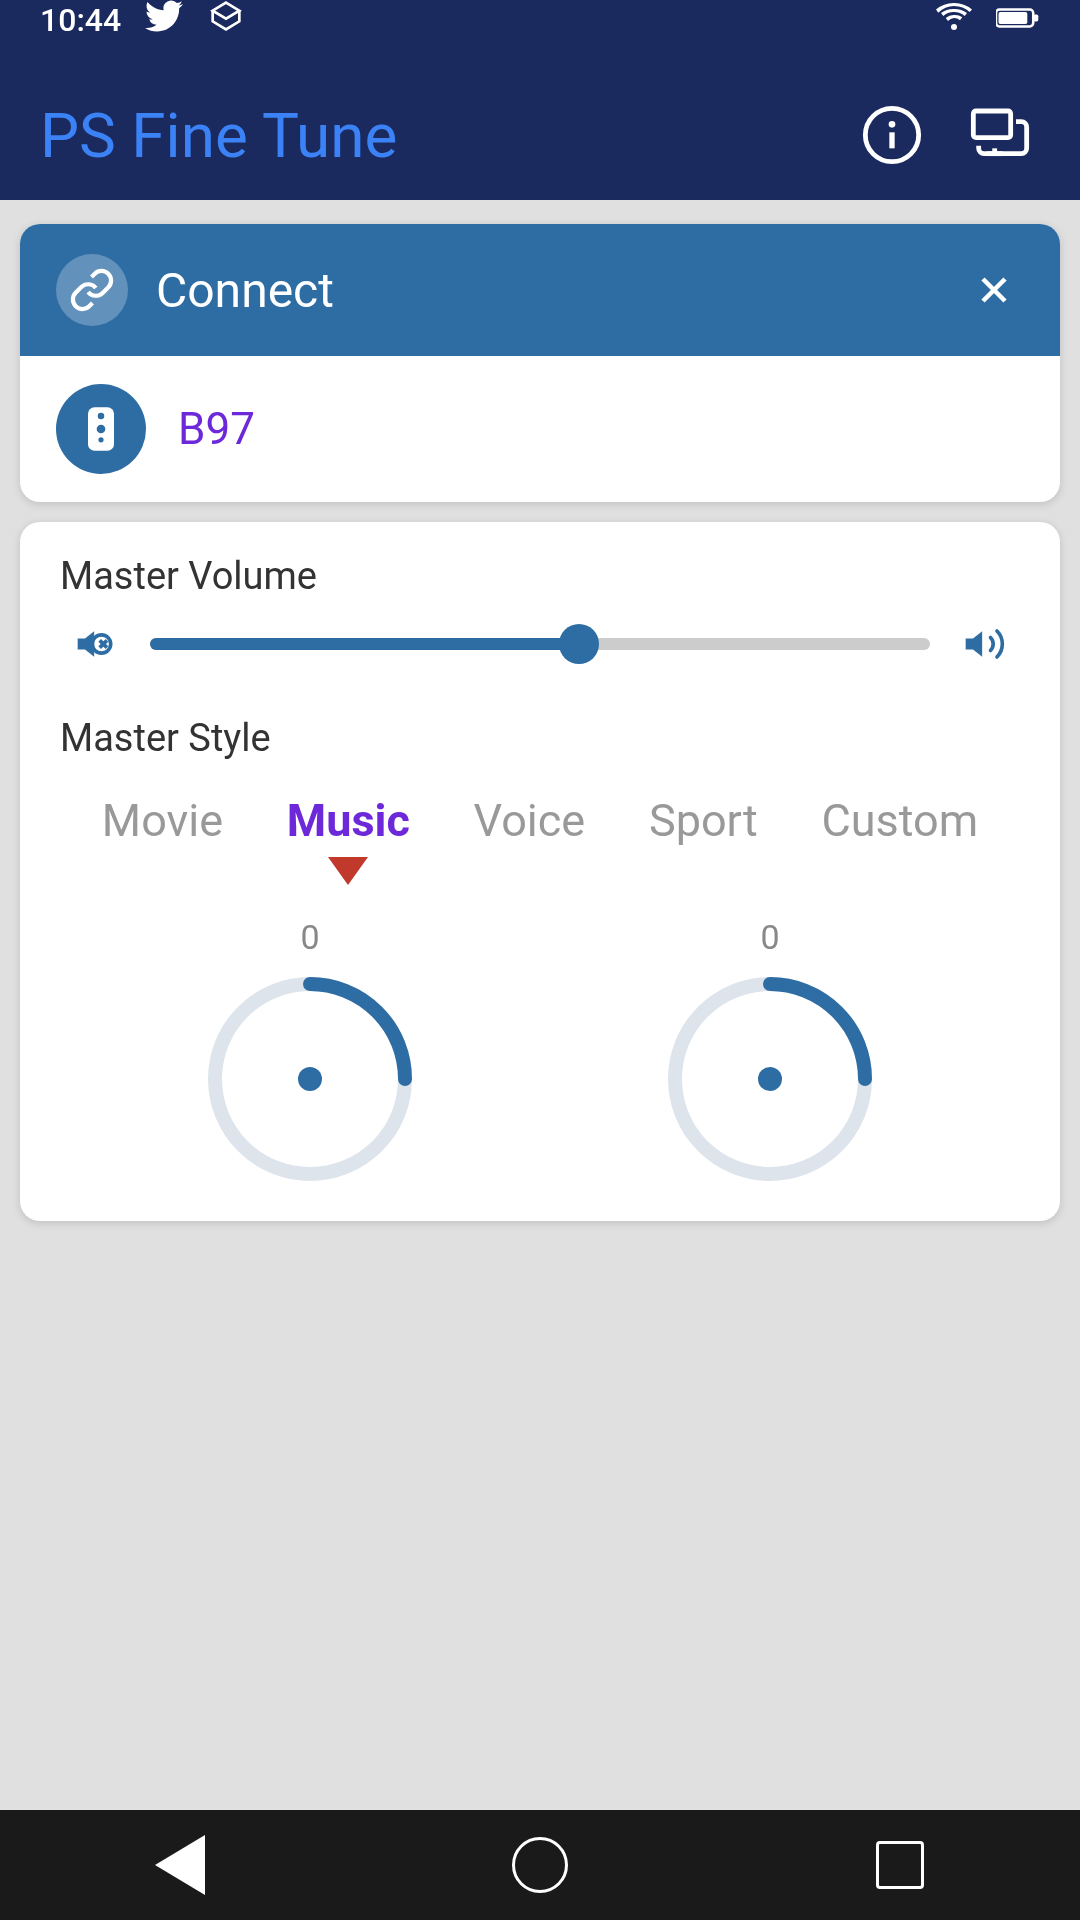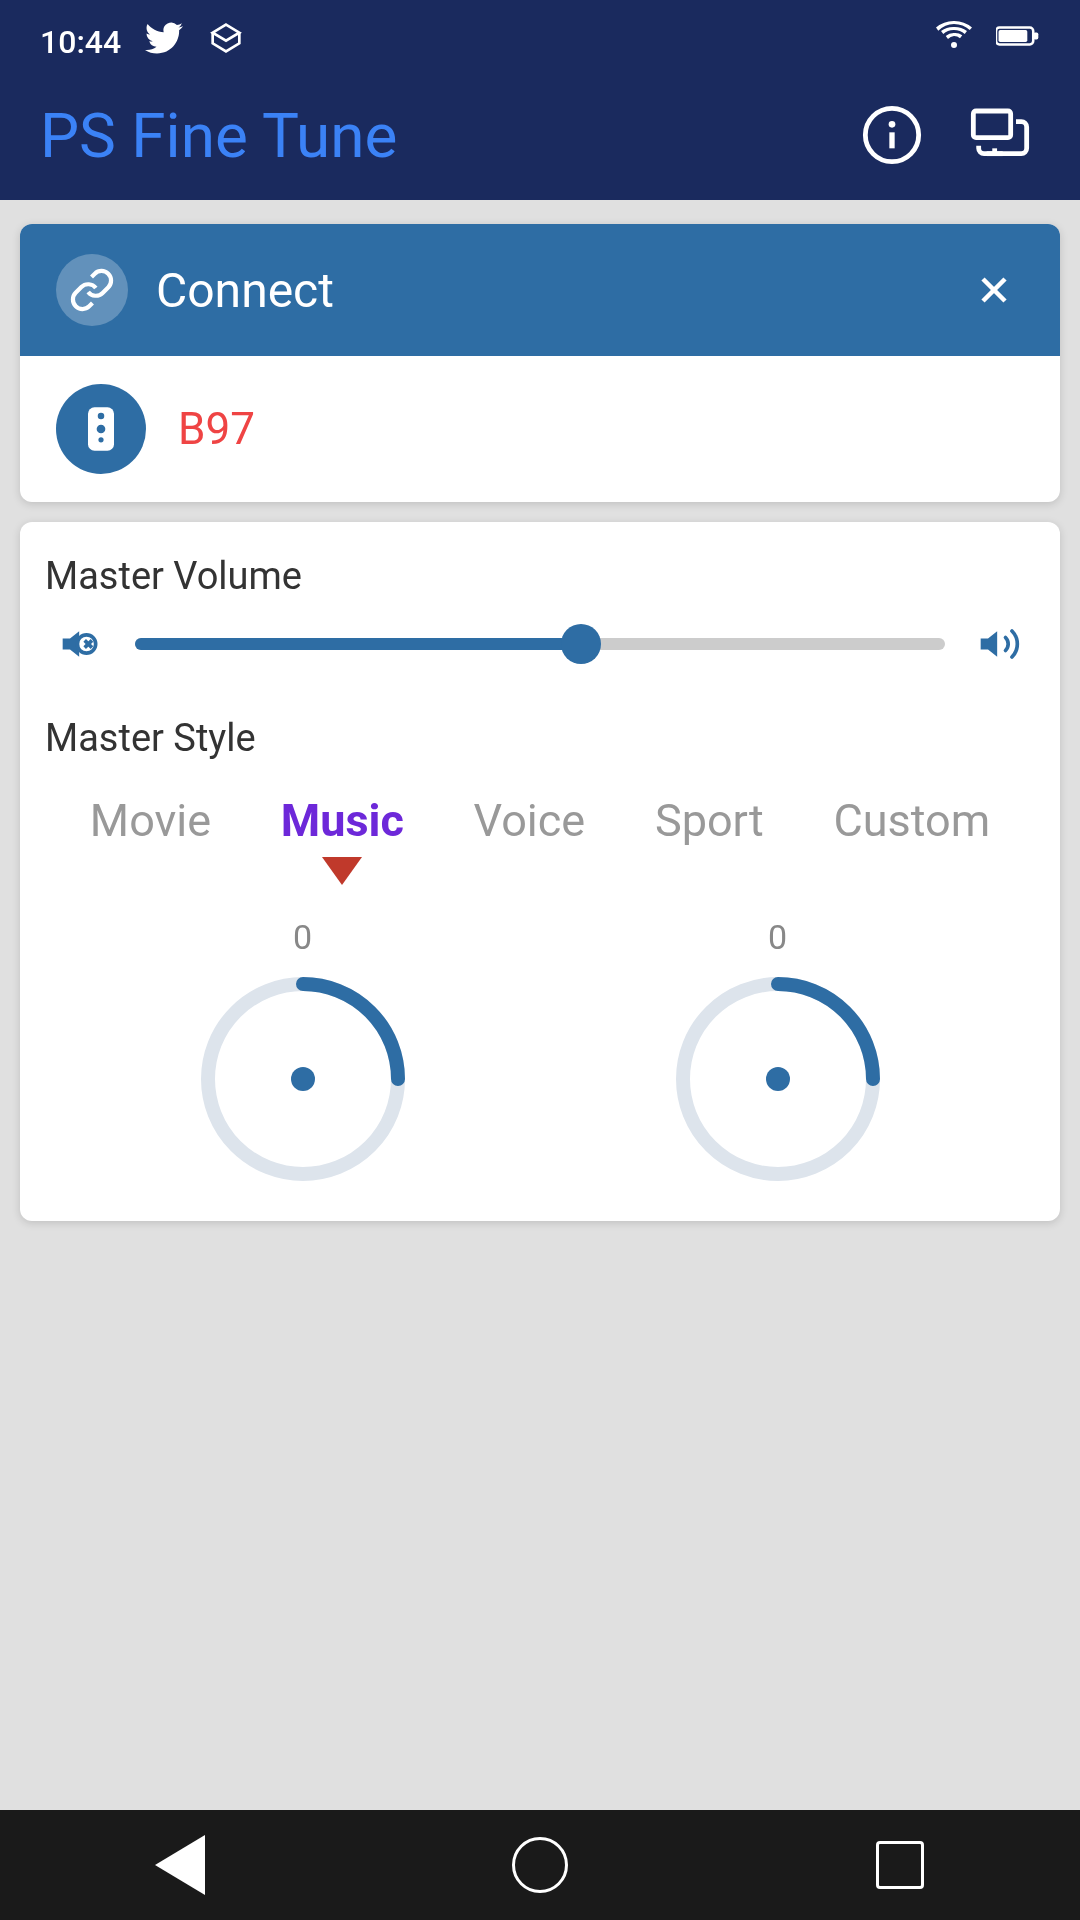--- a/index.html
+++ b/index.html
@@ -13,23 +13,23 @@
       overflow: hidden;
       display: flex;
       flex-direction: column;
     }
 
     
     .status-bar {
       background: #1a2a5e;
       height: 70px;
       display: flex;
-      align-items: flex-end;
+      align-items: flex-start;
       justify-content: space-between;
-      padding: 8px 40px;
+      padding: 0 40px;
       color: white;
       font-size: 32px;
       font-weight: 500;
     }
 
     .status-left {
       display: flex;
       align-items: center;
       gap: 24px;
     }
@@ -78,21 +78,21 @@
       background: #e0e0e0;
       padding: 24px 20px;
       display: flex;
       flex-direction: column;
       gap: 20px;
     }
 
     
     .card {
       background: white;
-      border-radius: 12px;
+      border-radius: 20px;
       overflow: hidden;
       box-shadow: 0 2px 8px rgba(0,0,0,0.15);
     }
 
     .card-header {
       background: #2e6da4;
       padding: 30px 36px;
       display: flex;
       align-items: center;
       justify-content: space-between;
@@ -144,26 +144,26 @@
       height: 90px;
       border-radius: 50%;
       background: #2e6da4;
       display: flex;
       align-items: center;
       justify-content: center;
     }
 
     .device-name {
       font-size: 44px;
-      color: #ef4444;
+      color: #6d28d9;
     }
 
     
     .sound-body {
-      padding: 32px 25px;
+      padding: 32px 40px;
     }
 
     .section-label {
       font-size: 38px;
       color: #333;
       margin-bottom: 24px;
     }
 
     
     .volume-row {

